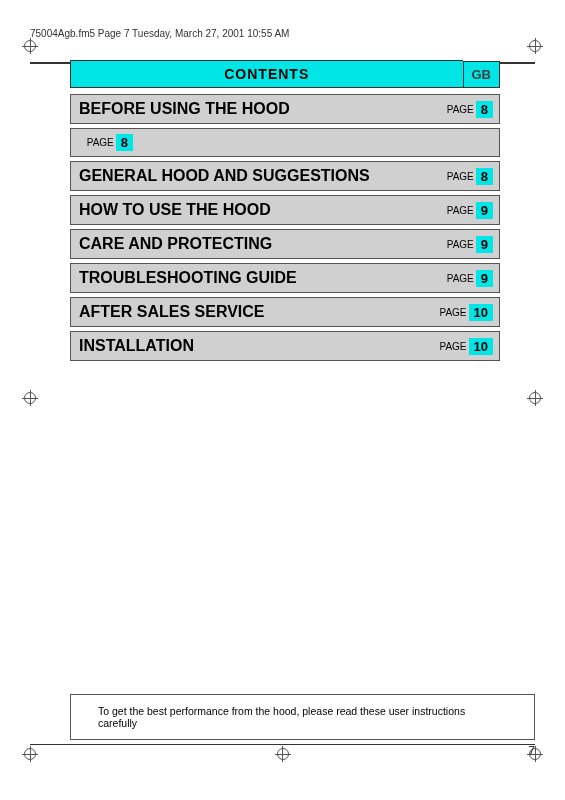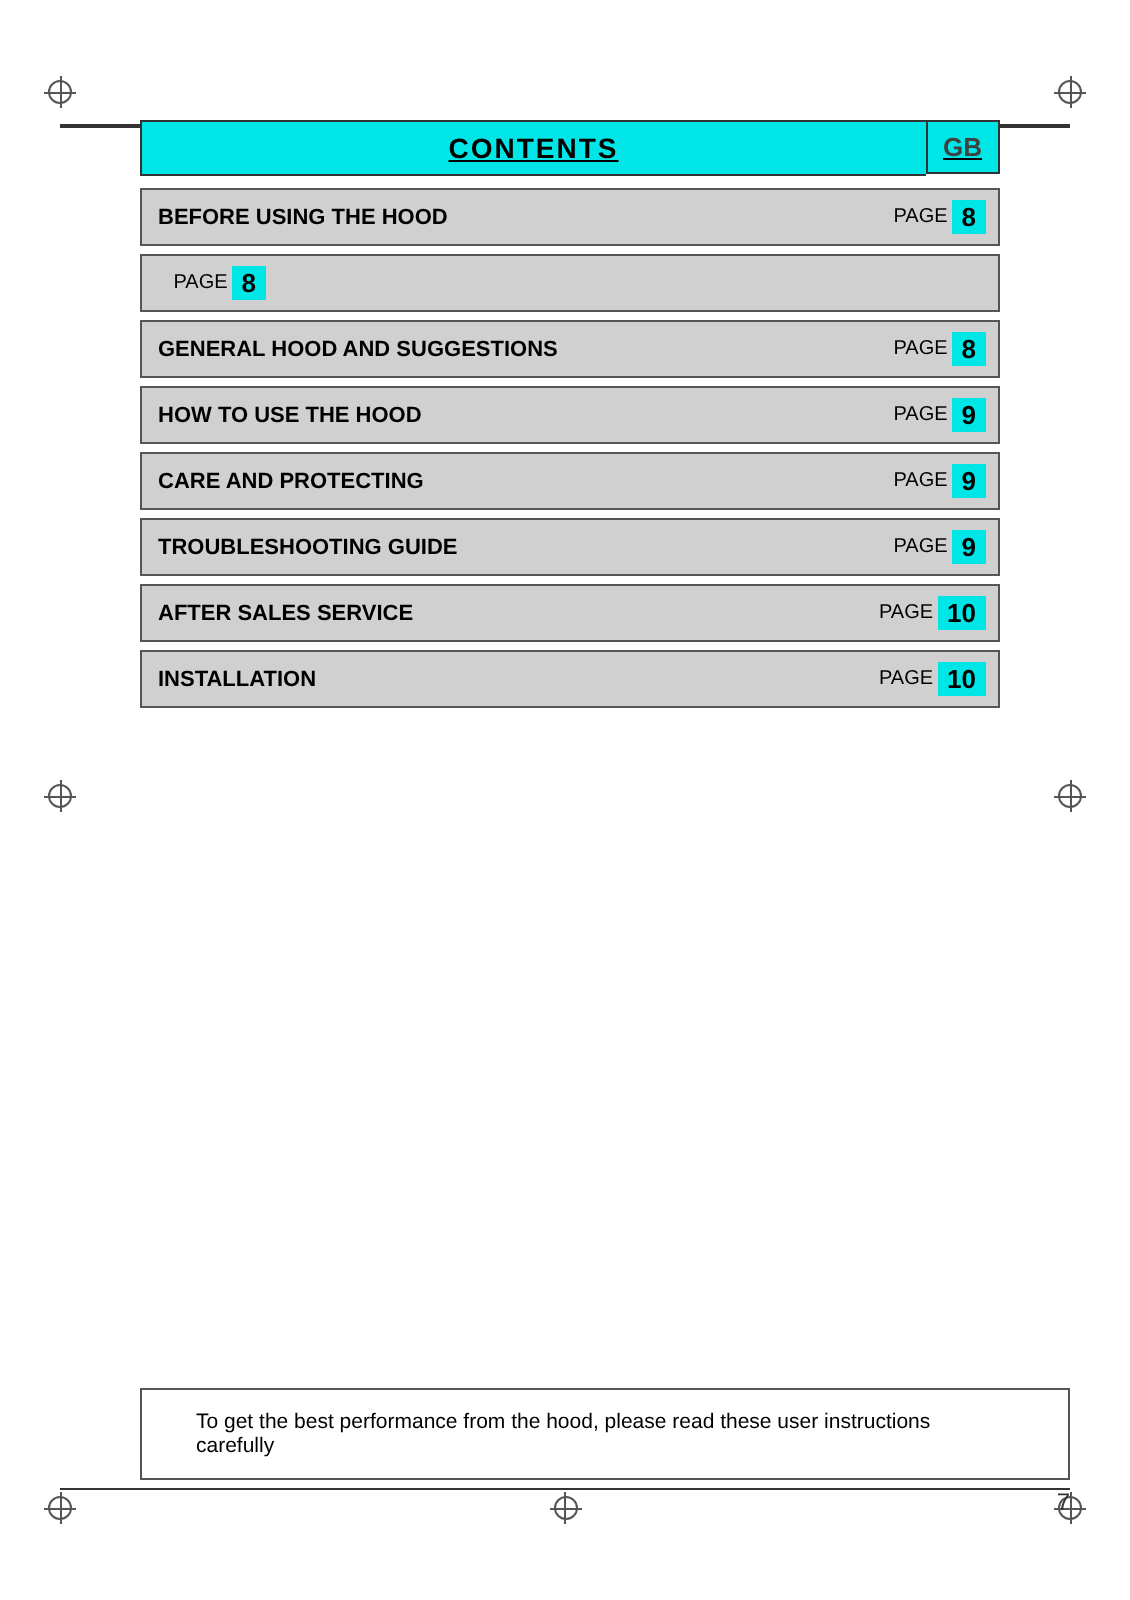--- a/index.html
+++ b/index.html
@@ -76,23 +76,22 @@
       position: absolute;
       top: 60px;
       left: 70px;
       right: 30px;
       width: 430px;
     }
 
     
     .contents-row {
       display: flex;
-      align-items: flex-start;
+      align-items: flex-end;
       margin-bottom: 6px;
-      text-decoration: underline;
     }
 
     .contents-title-cell {
       background: #00e5e5;
       flex: 1;
       padding: 5px 10px;
       font-size: 14px;
       font-weight: bold;
       color: #000;
       text-align: center;
@@ -119,21 +118,21 @@
       display: flex;
       align-items: stretch;
       margin-bottom: 4px;
       border: 1.5px solid #555;
       background: #d0d0d0;
     }
 
     .toc-title-cell {
       flex: 1;
       padding: 5px 8px;
-      font-size: 11px;
+      font-size: 16px;
       font-weight: bold;
       color: #000;
       display: flex;
       align-items: center;
     }
 
     .toc-page-cell {
       padding: 5px 6px;
       font-size: 11px;
       font-weight: bold;
@@ -198,20 +197,23 @@
       right: 30px;
       height: 1.5px;
       background: #333;
     }
   </style>
 </head>
 <body>
 
 <div class="page-container">
 
+  <div class="header-line">
+    <span>75004Agb.fm5  Page 7  Tuesday, March 27, 2001  10:55 AM</span>
+  </div>
 
   <div class="top-border"></div>
 
   <div class="crosshair ch-tl">
     <div class="crosshair-circle"></div>
   </div>
   <div class="crosshair ch-tr">
     <div class="crosshair-circle"></div>
   </div>
   <div class="crosshair ch-ml">

